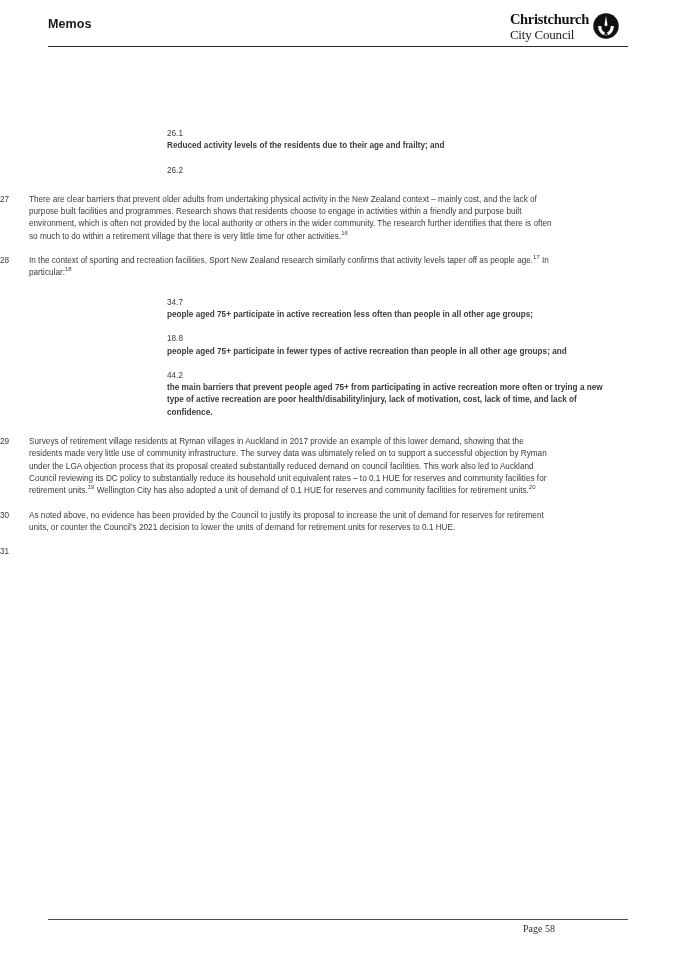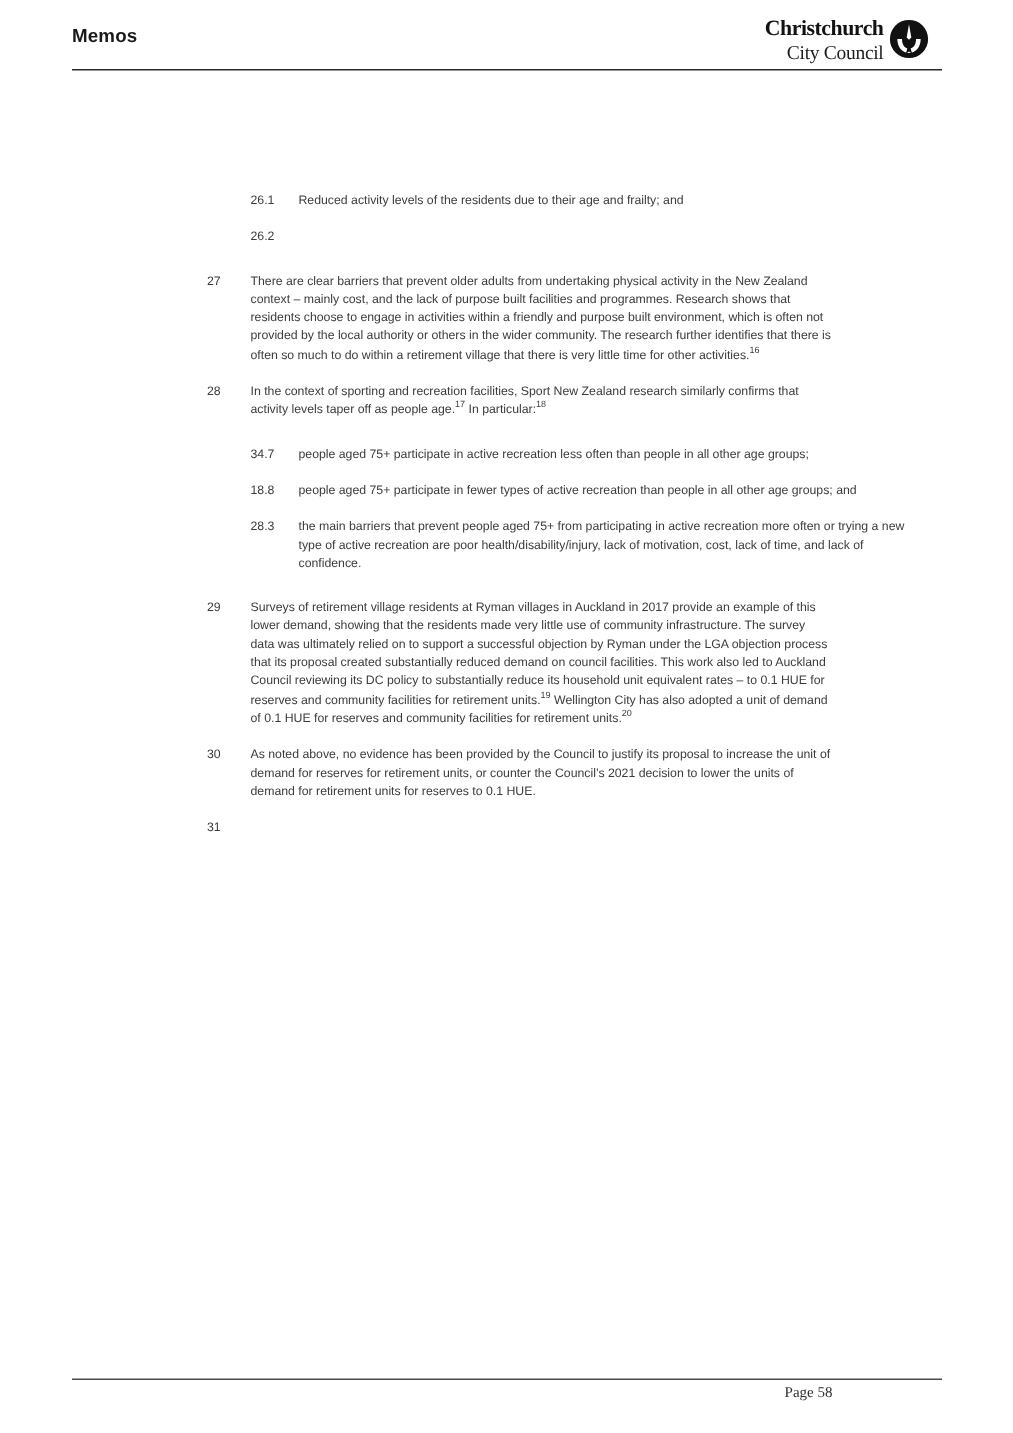--- a/index.html
+++ b/index.html
@@ -35,21 +35,20 @@
   }
   .logo-block {
     position: absolute;
     right: 47px;
     top: 12px;
     display: flex;
     align-items: flex-start;
     gap: 4px;
   }
   .logo-wordmark {
-    text-align: right;
     line-height: 1.08;
     font-family: "Liberation Serif", serif;
   }
   .logo-line1 {
     font-size: 14.5px;
     font-weight: bold;
     color: #121212;
     letter-spacing: -0.3px;
     display: block;
   }
@@ -81,42 +80,42 @@
     left: 0;
     top: 128px;
     width: 675px;
   }
   .para {
     display: flex;
     align-items: flex-start;
     margin-bottom: 12px;
   }
   .para.level1 {
-    padding-left: 138px;
   }
   .para.level2 {
     padding-left: 167px;
+    flex-direction: column;
   }
   .para-num {
     flex: 0 0 auto;
     font-size: 8.2px;
     line-height: 12.3px;
     color: #3b3b3b;
   }
   .level1 > .para-num { width: 29px; }
   .level2 > .para-num { width: 32px; }
   .para-text {
     flex: 1 1 auto;
     font-size: 8.2px;
     line-height: 12.3px;
     color: #3b3b3b;
     text-align: left;
   }
   .level1 > .para-text { padding-right: 120px; }
-  .level2 > .para-text { padding-right: 60px; }
+  .level2 > .para-text { padding-right: 60px; font-weight: bold; }
   .para-text sup {
     font-size: 6px;
     vertical-align: super;
     line-height: 0;
   }
   .gap-after { margin-bottom: 17px; }
 
   
   .page-footer {
     position: absolute;
@@ -182,21 +181,21 @@
     </div>
     <div class="para level2">
       <div class="para-num">34.7</div>
       <div class="para-text">people aged 75+ participate in active recreation less often than people in all other age groups;</div>
     </div>
     <div class="para level2">
       <div class="para-num">18.8</div>
       <div class="para-text">people aged 75+ participate in fewer types of active recreation than people in all other age groups; and</div>
     </div>
     <div class="para level2 gap-after">
-      <div class="para-num">28.3</div>
+      <div class="para-num">44.2</div>
       <div class="para-text">the main barriers that prevent people aged 75+ from participating in active recreation more often or trying a new type of active recreation are poor health/disability/injury, lack of motivation, cost, lack of time, and lack of confidence.</div>
     </div>
     <div class="para level1">
       <div class="para-num">29</div>
       <div class="para-text">Surveys of retirement village residents at Ryman villages in Auckland in 2017 provide an example of this lower demand, showing that the residents made very little use of community infrastructure. The survey data was ultimately relied on to support a successful objection by Ryman under the LGA objection process that its proposal created substantially reduced demand on council facilities. This work also led to Auckland Council reviewing its DC policy to substantially reduce its household unit equivalent rates – to 0.1 HUE for reserves and community facilities for retirement units.<sup>19</sup> Wellington City has also adopted a unit of demand of 0.1 HUE for reserves and community facilities for retirement units.<sup>20</sup></div>
     </div>
     <div class="para level1">
       <div class="para-num">30</div>
       <div class="para-text">As noted above, no evidence has been provided by the Council to justify its proposal to increase the unit of demand for reserves for retirement units, or counter the Council’s 2021 decision to lower the units of demand for retirement units for reserves to 0.1 HUE.</div>
     </div>

